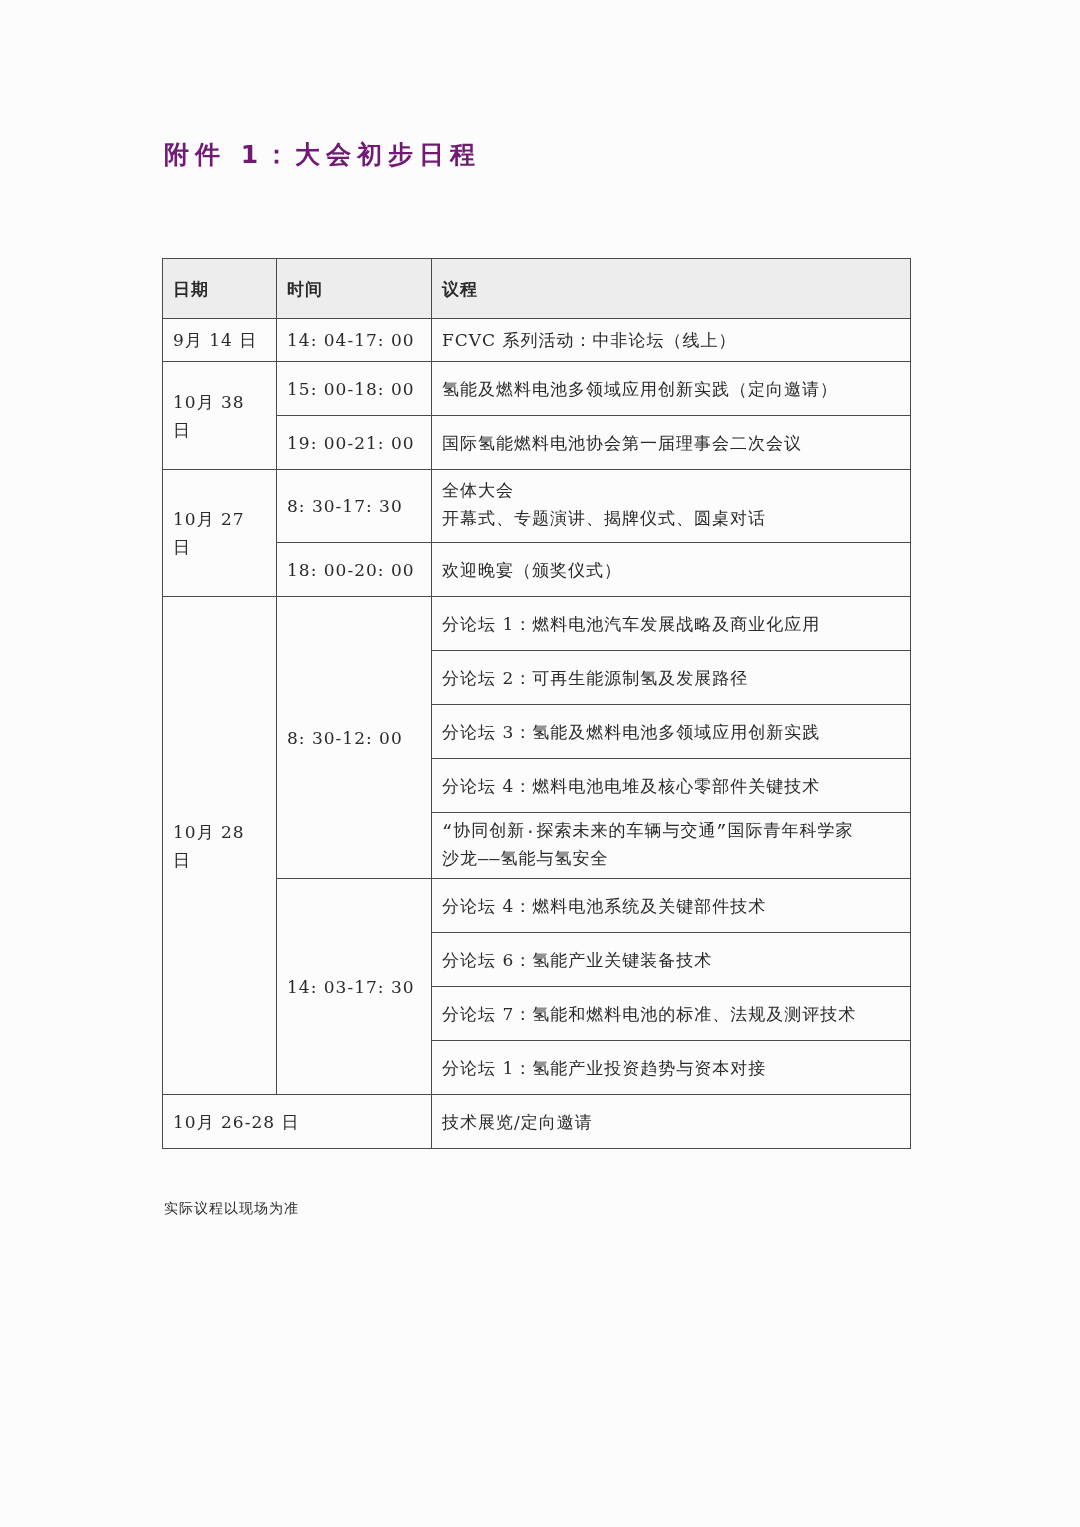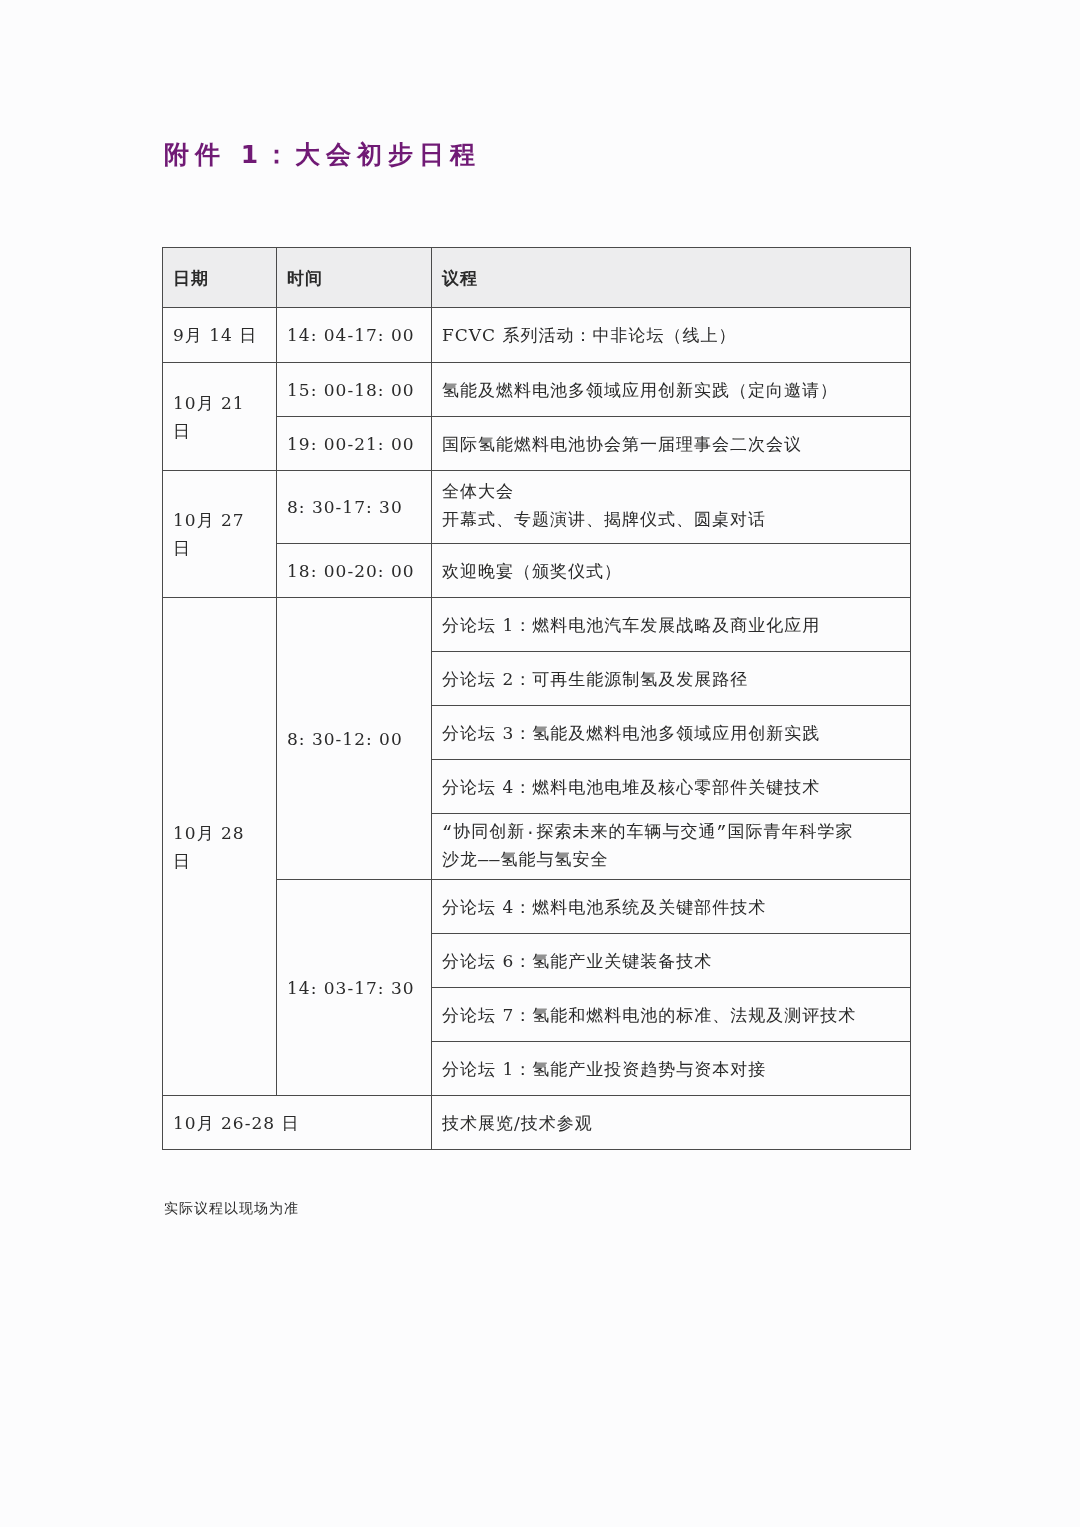--- a/index.html
+++ b/index.html
@@ -21,21 +21,21 @@
       top: 138px;
       font-size: 25px;
       letter-spacing: 6px;
       font-family: "DejaVu Sans", "Liberation Sans", sans-serif;
       font-weight: 700;
       color: #701a75;
     }
     .schedule-table {
       position: absolute;
       left: 162px;
-      top: 247px;
+      top: 258px;
       width: 749px;
       border-collapse: collapse;
       table-layout: fixed;
       font-size: 17px;
     }
     .schedule-table td, .schedule-table th {
       border: 1.5px solid #4a4a4a;
       padding: 0 10px;
       vertical-align: middle;
       text-align: left;
@@ -46,21 +46,21 @@
     .schedule-table th {
       background: #ededee;
       height: 59px;
       font-family: "DejaVu Sans", "Liberation Sans", sans-serif;
       font-weight: 700;
       font-size: 17px;
     }
     .col-date { width: 94px; }
     .col-time { width: 135px; }
     .col-agenda { width: auto; }
-    .h57 { height: 55px; }
+    .h57 { height: 43px; }
     .h75 { height: 73px; }
     .h56 { height: 54px; }
     .time-cell { letter-spacing: 0.5px; }
     .footnote {
       position: absolute;
       left: 164px;
       top: 1200px;
       font-size: 14px;
       letter-spacing: 1px;
       color: #2b2b2b;
@@ -85,21 +85,21 @@
       <th>议程</th>
     </tr>
   </thead>
   <tbody>
     <tr class="h57">
       <td>9月 14 日</td>
       <td class="time-cell">14: 04-17: 00</td>
       <td>FCVC 系列活动：中非论坛（线上）</td>
     </tr>
     <tr class="h56">
-      <td rowspan="2">10月 21 日</td>
+      <td rowspan="2">10月 38 日</td>
       <td class="time-cell">15: 00-18: 00</td>
       <td>氢能及燃料电池多领域应用创新实践（定向邀请）</td>
     </tr>
     <tr class="h56">
       <td class="time-cell">19: 00-21: 00</td>
       <td>国际氢能燃料电池协会第一届理事会二次会议</td>
     </tr>
     <tr class="h75">
       <td rowspan="2">10月 27 日</td>
       <td class="time-cell">8: 30-17: 30</td>
@@ -140,18 +140,18 @@
       <td>分论坛 6：氢能产业关键装备技术</td>
     </tr>
     <tr class="h56">
       <td>分论坛 7：氢能和燃料电池的标准、法规及测评技术</td>
     </tr>
     <tr class="h56">
       <td>分论坛 1：氢能产业投资趋势与资本对接</td>
     </tr>
     <tr class="h56">
       <td colspan="2">10月 26-28 日</td>
-      <td>技术展览/技术参观</td>
+      <td>技术展览/定向邀请</td>
     </tr>
   </tbody>
 </table>
 
 <div class="footnote">实际议程以现场为准</div>
 
 </body></html>

